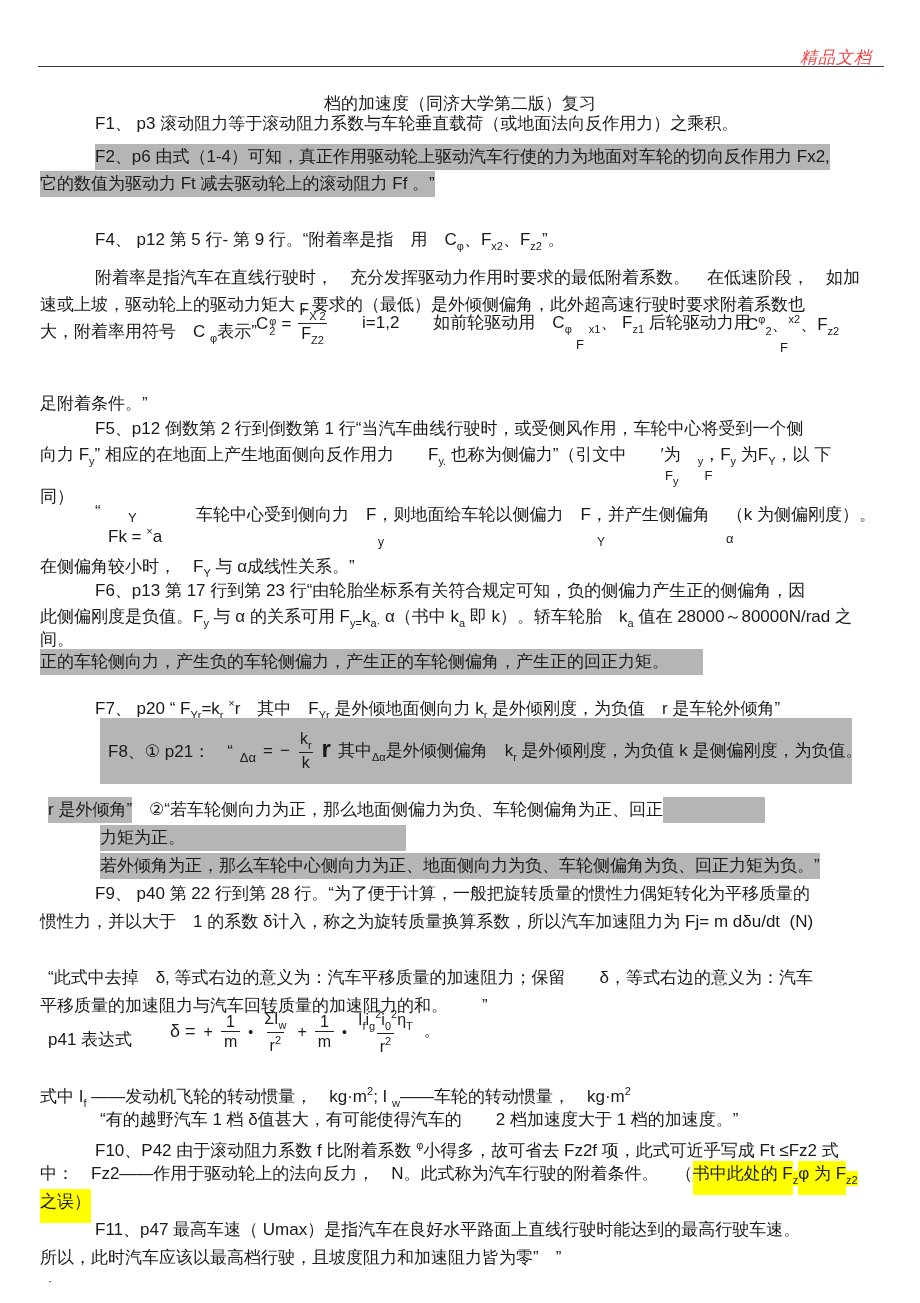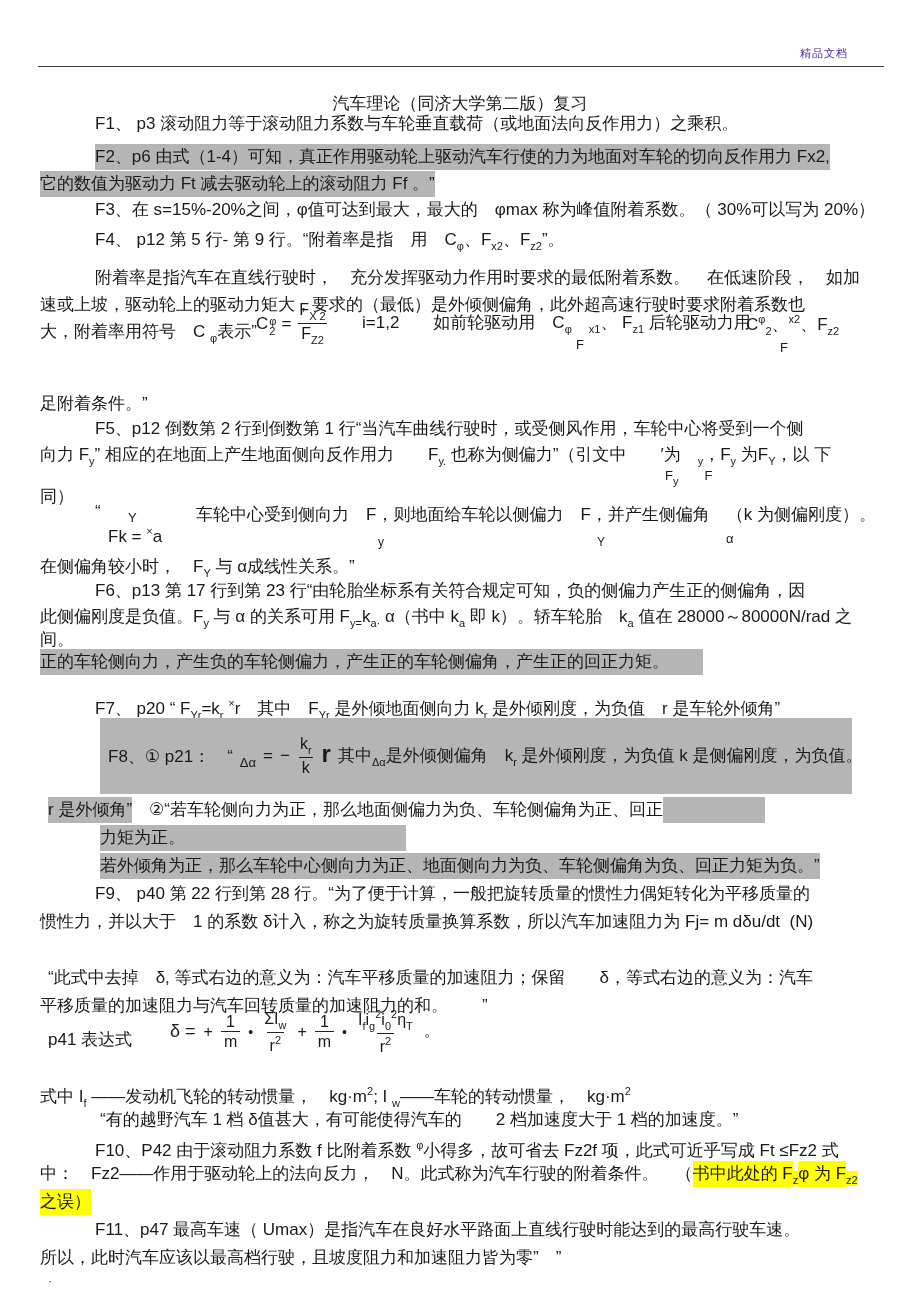--- a/index.html
+++ b/index.html
@@ -3,25 +3,25 @@
 <meta charset="utf-8">
 <style>
   * { margin:0; padding:0; box-sizing:border-box; }
   html,body { background:#ffffff; }
   .page {
     position:relative; width:920px; height:1303px; background:#fff;
     font-family:"Liberation Sans","DejaVu Sans",sans-serif;
     color:var(--text,#1a1a1a); overflow:hidden;
   }
   .line { position:absolute; white-space:pre; font-size:17px; line-height:23px; }
-  .wm { position:absolute; top:46px; left:800px; font-size:11px; color:#4c1d95; letter-spacing:1px; }
+  .wm { position:absolute; top:46px; left:800px; font-size:17px; color:#ef4444; letter-spacing:1px;font-style:italic; }
   .rule { position:absolute; top:66px; left:38px; width:846px; border-top:1px solid #3c3c3c; height:0; }
   .title { position:absolute; top:92px; left:0; width:100%; text-align:center; font-size:17px; }
   .hl { background:var(--hl_gray,#b5b5b5); padding:3px 0 4px; }
-  .yhl { background:var(--hl_yellow,#ffff00); padding:3px 0 4px; }
+  .yhl { background:var(--hl_yellow,#ffff00); padding:3px 0 12px; }
   .sub { font-size:11px; vertical-align:-5px; }
   .sup { font-size:11px; vertical-align:7px; }
   .sub.yhl, .sup.yhl { padding:3px 0 0; }
   .small { font-size:13px; }
   .fx { display:inline-flex; align-items:center; }
   .frac { display:inline-flex; flex-direction:column; align-items:center; text-align:center; line-height:1.1; font-size:16px; vertical-align:middle; }
   .fn { display:block; padding:0 3px 1px; }
   .fd { display:block; border-top:1.5px solid #1f1f1f; padding:1px 3px 0; }
   .stack { display:inline-flex; flex-direction:column; line-height:10px; font-size:11px; margin-left:1px; position:relative; top:2px; }
   .f8box { position:absolute; background:var(--hl_gray,#b5b5b5); display:flex; align-items:center; gap:7px; padding:0 8px; font-size:17px; white-space:pre; }
@@ -32,26 +32,25 @@
   .fdot-sep { font-size:14px; }
   .tiny { font-size:12px; }
 </style>
 </head>
 <body>
 
 <div class="page">
 
   <div class="wm">精品文档</div>
   <div class="rule"></div>
-  <div class="title">汽车理论（同济大学第二版）复习</div>
+  <div class="title">档的加速度（同济大学第二版）复习</div>
 
   <div class="line" style="top:112px;left:95px"><span>F1、 p3 滚动阻力等于滚动阻力系数与车轮垂直载荷（或地面法向反作用力）之乘积。</span></div>
   <div class="line" style="top:145px;left:95px"><span class="hl">F2、p6 由式（1-4）可知，真正作用驱动轮上驱动汽车行使的力为地面对车轮的切向反作用力 Fx2,</span></div>
   <div class="line" style="top:172px;left:40px"><span class="hl">它的数值为驱动力 Ft 减去驱动轮上的滚动阻力 Ff 。”</span></div>
-  <div class="line" style="top:198px;left:95px"><span>F3、在 s=15%-20%之间，φ值可达到最大，最大的　φmax 称为峰值附着系数。（ 30%可以写为 20%）</span></div>
   <div class="line" style="top:228px;left:95px"><span>F4、 p12 第 5 行- 第 9 行。“附着率是指　用　C</span><span class="sub">φ</span><span>、F</span><span class="sub">x2</span><span>、F</span><span class="sub">z2</span><span>”。</span></div>
 
   <div class="line" style="top:266px;left:95px"><span>附着率是指汽车在直线行驶时，　充分发挥驱动力作用时要求的最低附着系数。　在低速阶段，　如加</span></div>
   <div class="line" style="top:293px;left:40px"><span>速或上坡，驱动轮上的驱动力矩大，要求的（最低）是外倾侧偏角，此外超高速行驶时要求附着系数也</span></div>
   <div class="line" style="top:320px;left:40px"><span>大，附着率用符号　C </span><span class="sub">φ</span><span>表示”</span></div>
 
   <span class="line fx" style="top:301px;left:256px">
     <span>C</span>
     <span class="stack">
       <span>φ</span>
@@ -87,21 +86,21 @@
   <div class="line" style="top:555px;left:40px"><span>在侧偏角较小时，　F</span><span class="sub">Y</span><span> 与 α成线性关系。”</span></div>
 
   <div class="line" style="top:579px;left:95px"><span>F6、p13 第 17 行到第 23 行“由轮胎坐标系有关符合规定可知，负的侧偏力产生正的侧偏角，因</span></div>
   <div class="line" style="top:605px;left:40px"><span>此侧偏刚度是负值。F</span><span class="sub">y</span><span> 与 α 的关系可用 F</span><span class="sub">y=</span><span>k</span><span class="sub">a·</span><span> α（书中 k</span><span class="sub">a</span><span> 即 k）。轿车轮胎　k</span><span class="sub">a</span><span> 值在 28000～80000N/rad 之</span></div>
   <div class="line" style="top:628px;left:40px"><span>间。</span></div>
 
   <div class="line" style="top:650px;left:40px"><span class="hl">正的车轮侧向力，产生负的车轮侧偏力，产生正的车轮侧偏角，产生正的回正力矩。　　</span></div>
 
   <div class="line" style="top:692px;left:95px"><span>F7、 p20 “ F</span><span class="sub">Yr</span><span>=k</span><span class="sub">r</span><span> </span><span class="sup">×</span><span>r　其中　F</span><span class="sub">Yr</span><span> 是外倾地面侧向力 k</span><span class="sub">r</span><span> 是外倾刚度，为负值　r 是车轮外倾角”</span></div>
 
-  <div class="f8box" style="top:718px;left:100px;width:752px;height:76px">
+  <div class="f8box" style="top:718px;left:100px;width:752px;height:66px">
     <span><span>F8、① p21：　“</span></span>
     <span class="f8da">Δα</span>
     <span>=</span>
     <span>−</span>
     <span class="frac">
       <span class="fn"><span>k</span><span class="sub">r</span></span>
       <span class="fd"><span>k</span></span>
     </span>
     <span class="bigr">r</span>
     <span><span>其中</span><span class="sub">Δα</span><span>是外倾侧偏角　k</span><span class="sub">r</span><span> 是外倾刚度，为负值 k 是侧偏刚度，为负值。</span></span>

